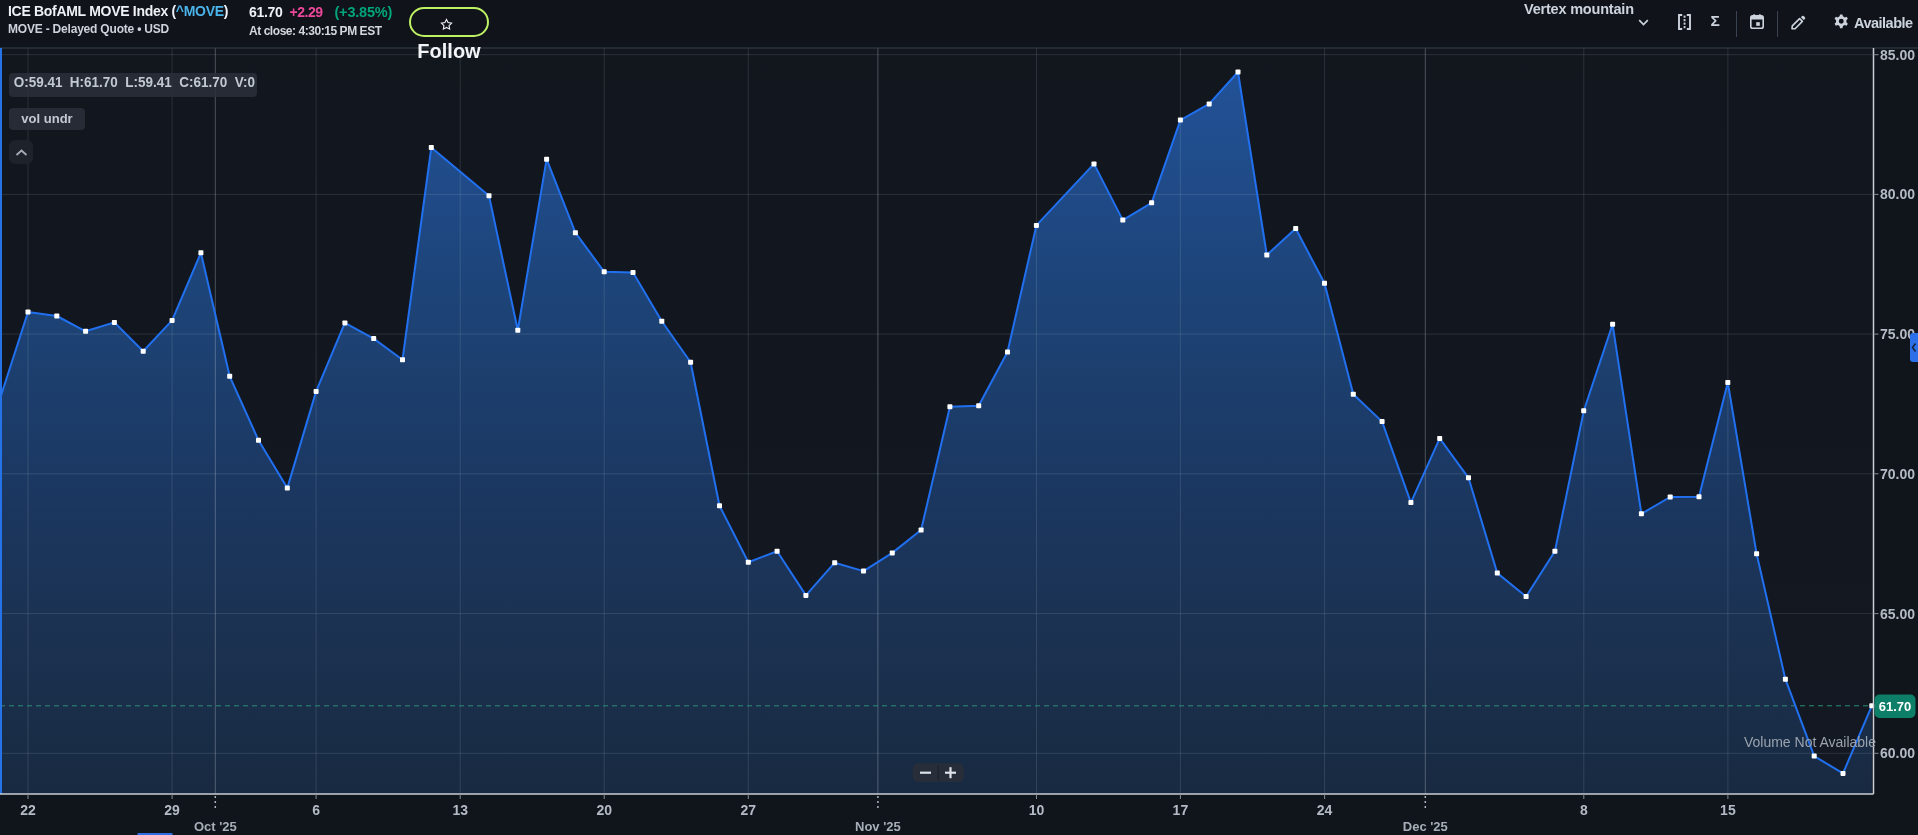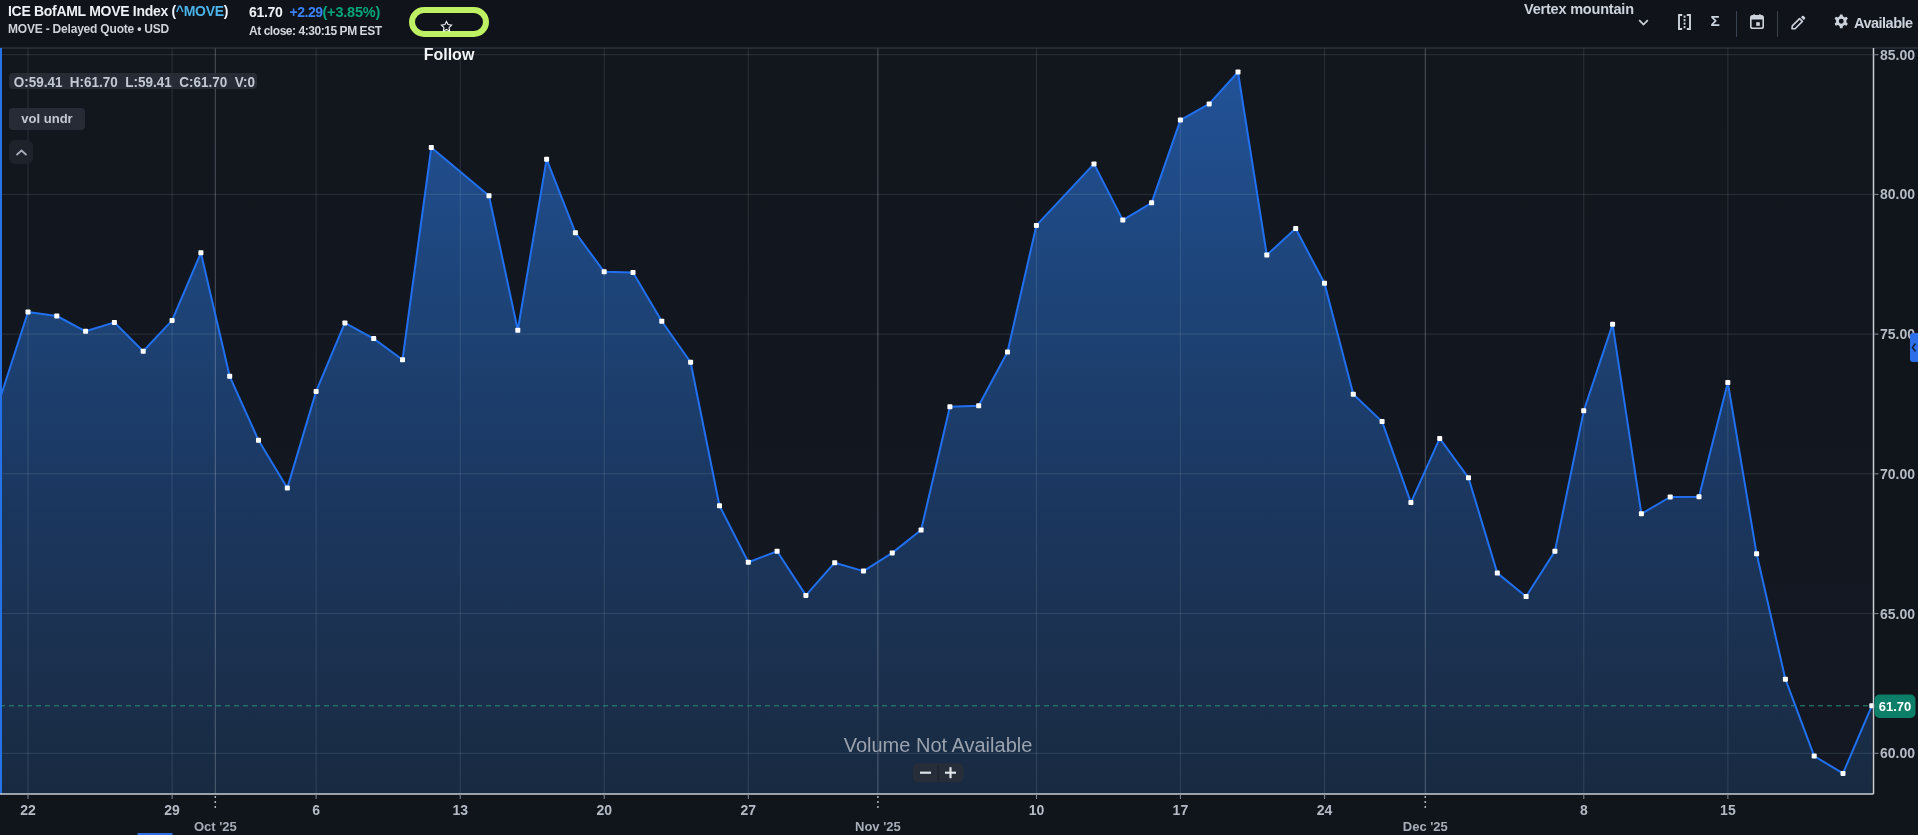--- a/index.html
+++ b/index.html
@@ -3,31 +3,31 @@
 <style>
 html,body{margin:0;padding:0;background:#10141b;width:1918px;height:835px;overflow:hidden;
 font-family:"Liberation Sans",sans-serif;}
 *{box-sizing:border-box;}
 .abs{position:absolute;}
 #hdr{position:absolute;left:0;top:0;width:1918px;height:44px;background:#10131a;}
 .t1{position:absolute;left:8px;top:2.5px;font-size:14px;font-weight:700;color:#eef1f5;letter-spacing:-0.3px;}
 .t1 .mv{color:#4ab3ea;}
 .t2{position:absolute;left:8px;top:22px;font-size:12px;font-weight:700;color:#cdd2da;letter-spacing:-0.2px;}
 .p1{position:absolute;left:249px;top:4px;font-size:14px;font-weight:700;color:#eef1f5;letter-spacing:-0.3px;}
-.p1 .g1{color:#3b82f6;margin-left:7px;font-size:14px;letter-spacing:-0.5px;margin-top:12px;}
-.p1 .g2{color:#00a57b;margin-left:0;font-size:14.5px;letter-spacing:-0.2px;}
+.p1 .g1{color:#ec4899;margin-left:7px;font-size:14px;letter-spacing:-0.5px;margin-top:12px;}
+.p1 .g2{color:#00a57b;margin-left:12px;font-size:14.5px;letter-spacing:-0.2px;}
 .p2{position:absolute;left:249px;top:24px;font-size:12px;font-weight:700;color:#d3d7dd;letter-spacing:-0.45px;}
-#follow{position:absolute;left:409px;top:7px;width:80px;height:30px;border:6px solid #bef264;
-border-radius:15px;color:#f2f4f7;font-size:16px;font-weight:700;text-align:center;line-height:28px;}
+#follow{position:absolute;left:409px;top:7px;width:80px;height:30px;border:2px solid #bef264;
+border-radius:15px;color:#f2f4f7;font-size:20px;font-weight:700;text-align:center;line-height:28px;}
 #vm{left:1524px;top:1px;font-size:14.5px;font-weight:700;color:#ccd3dd;position:absolute;letter-spacing:-0.2px;}
 #settings{left:1854px;top:15px;font-size:14.5px;font-weight:700;color:#ccd3dd;position:absolute;letter-spacing:-0.5px;}
 .divider{position:absolute;top:10.5px;width:1px;height:26.5px;background:#3a4150;}
 .chip{position:absolute;background:rgba(42,47,57,0.85);border-radius:4px;color:#c3c9d2;
 font-weight:700;font-size:13px;}
-#voln{position:absolute;left:0;top:734px;width:1876px;text-align:center;color:#9aa2ae;font-size:20px;}
+#voln{position:absolute;left:0;top:734px;width:1876px;text-align:right;color:#9aa2ae;font-size:14px;}
 </style></head>
 <body>
 <svg class="abs" style="left:0;top:0" width="1918" height="835" viewBox="0 0 1918 835">
 <defs>
 <linearGradient id="bgg" x1="0" y1="48" x2="0" y2="794" gradientUnits="userSpaceOnUse">
 <stop offset="0" stop-color="#12161d"></stop>
         <stop offset="0.6" stop-color="#121720"></stop>
 <stop offset="1" stop-color="#131822"></stop>
       </linearGradient>
 <linearGradient id="fg" x1="0" y1="48" x2="0" y2="794" gradientUnits="userSpaceOnUse">
@@ -233,20 +233,20 @@
 <div class="divider" style="left:1777px"></div>
 <svg class="abs" style="left:1790px;top:13.5px" width="17" height="16" viewBox="0 0 17 16">
 <path d="M2,14.7 L2.3,11.9 L9.6,4.6 L12.4,7.4 L5.1,14.7 Z" fill="none" stroke="#ccd3dd" stroke-width="1.6" stroke-linejoin="round"></path>
 <path d="M10.9,3.3 L12.1,2.1 Q12.9,1.3 13.7,2.1 L14.9,3.3 Q15.7,4.1 14.9,4.9 L13.7,6.1 Z" fill="#ccd3dd"></path>
 </svg>
 <svg class="abs" style="left:1833px;top:13px" width="16.5" height="16.5" viewBox="0 0 24 24">
 <path fill-rule="evenodd" fill="#ccd3dd" d="M10.2,1 L13.8,1 L14.4,3.9 a8.4,8.4 0 0 1 2.6,1.5 L19.8,4.4 L21.6,7.5 L19.4,9.5 a8.4,8.4 0 0 1 0,3 L21.6,14.5 L19.8,17.6 L16.9,16.6 a8.4,8.4 0 0 1 -2.6,1.5 L13.8,21 L10.2,21 L9.6,18.1 a8.4,8.4 0 0 1 -2.6,-1.5 L4.1,17.6 L2.3,14.5 L4.5,12.5 a8.4,8.4 0 0 1 0,-3 L2.3,7.5 L4.1,4.4 L7,5.4 a8.4,8.4 0 0 1 2.6,-1.5 Z M12,7.4 a3.6,3.6 0 1 0 0,7.2 a3.6,3.6 0 1 0 0,-7.2 Z" transform="translate(0,1)"></path>
 </svg>
 <div id="settings">Available</div>
 
-<div class="chip" style="left:9px;top:73px;width:248px;height:16px;border-radius:4px"><span style="display:inline-block;transform:scaleX(0.93);transform-origin:left;font-size:14.5px;line-height:18px;padding-left:5px;white-space:nowrap">O:59.41&nbsp;&nbsp;H:61.70&nbsp;&nbsp;L:59.41&nbsp;&nbsp;C:61.70&nbsp;&nbsp;V:0</span></div>
+<div class="chip" style="left:9px;top:73px;width:248px;height:24px;border-radius:4px"><span style="display:inline-block;transform:scaleX(0.93);transform-origin:left;font-size:14.5px;line-height:18px;padding-left:5px;white-space:nowrap">O:59.41&nbsp;&nbsp;H:61.70&nbsp;&nbsp;L:59.41&nbsp;&nbsp;C:61.70&nbsp;&nbsp;V:0</span></div>
 <div class="chip" style="left:9px;top:108px;width:76px;height:22px;line-height:22px;text-align:center">vol undr</div>
 <div class="chip" style="left:9px;top:140px;width:24px;height:24px;border-radius:6px;background:#1d222b"></div>
 <svg class="abs" style="left:14.5px;top:148.5px" width="13" height="8" viewBox="0 0 13 8">
     <path d="M1.5,6 L6.5,1.5 L11.5,6" fill="none" stroke="#a7aeb9" stroke-width="1.7"></path>
   </svg>
 
 <div id="voln">Volume Not Available</div>
 
 </body></html>

